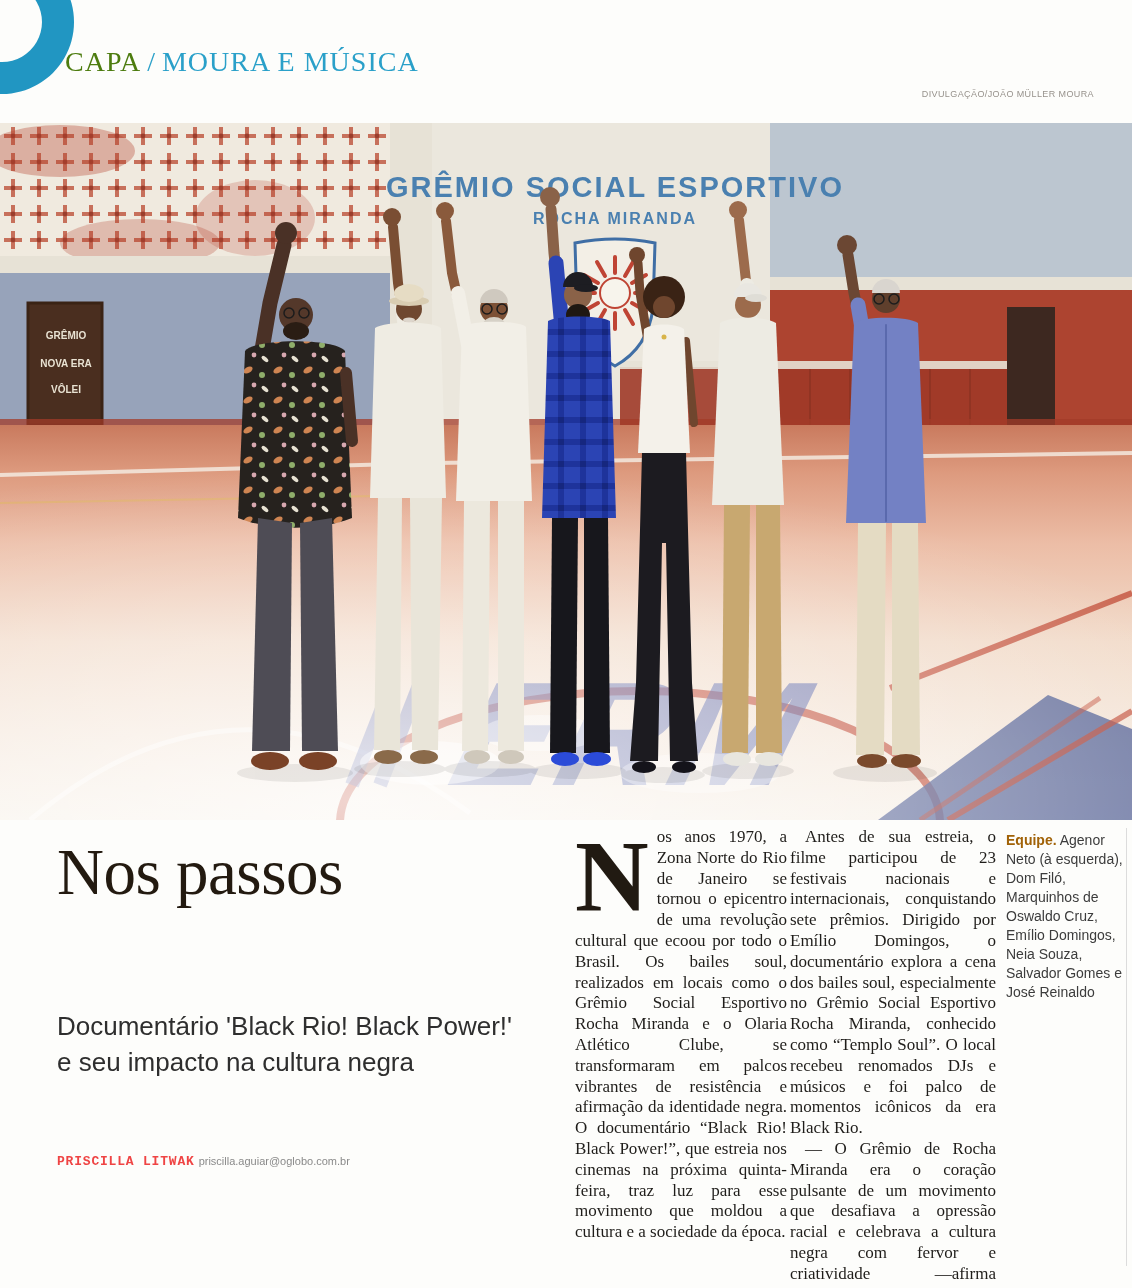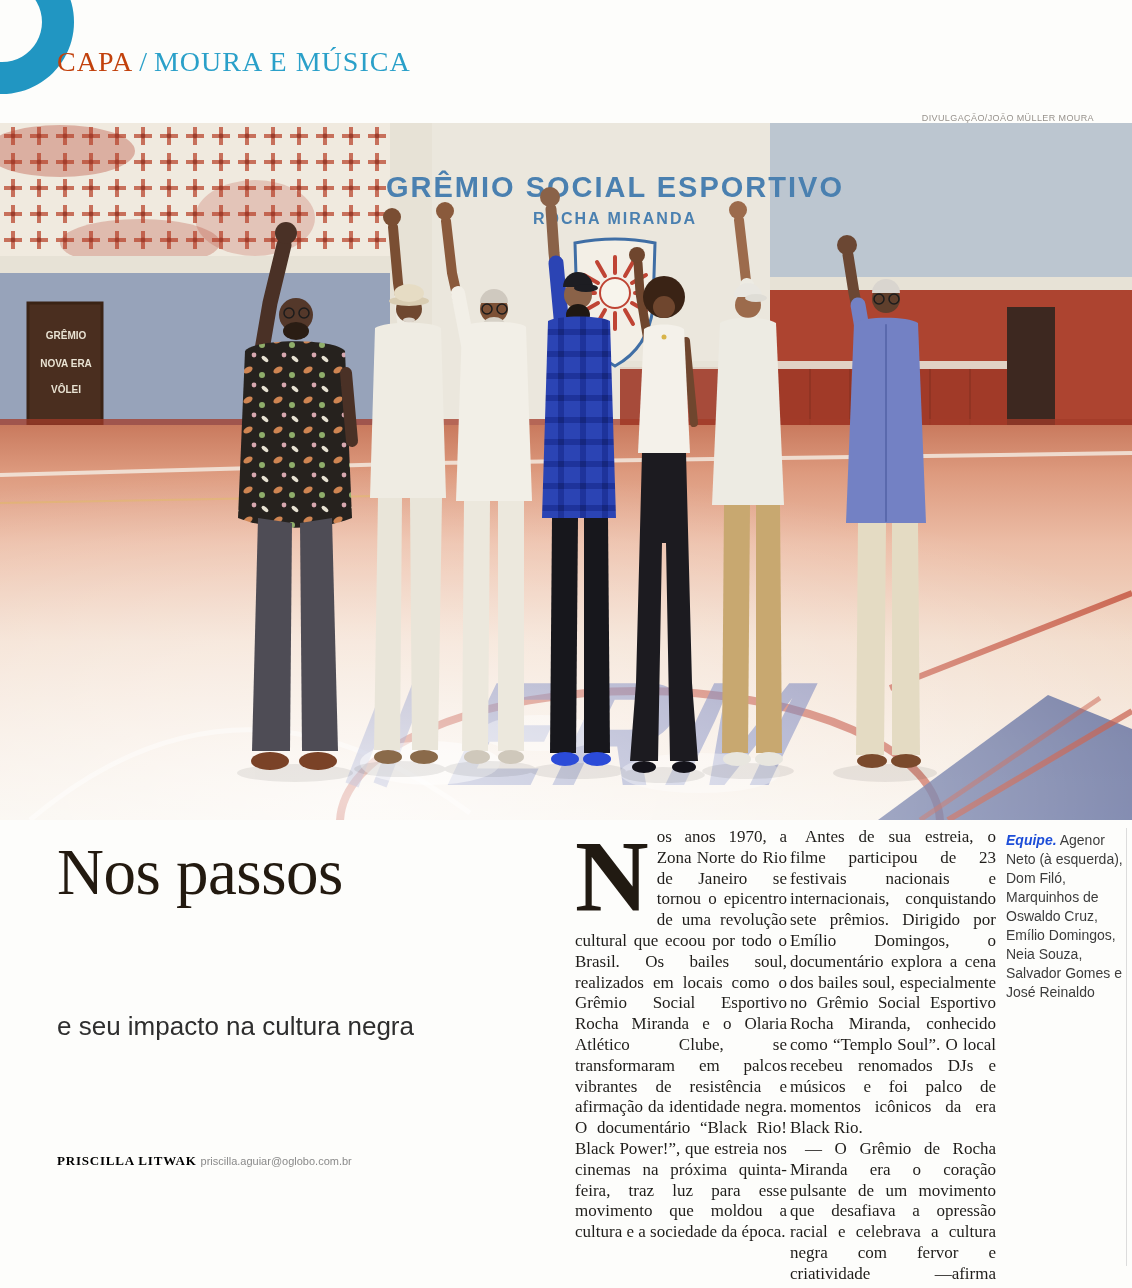--- a/index.html
+++ b/index.html
@@ -1,43 +1,43 @@
 <!DOCTYPE html>
 <html><head>
 <meta charset="utf-8">
 <style>
   html,body{margin:0;padding:0;background:#ffffff;}
   .page{position:relative;width:1132px;height:1288px;background:#fdfdfb;overflow:hidden;
         font-family:"Liberation Serif",serif;}
   .ring{position:absolute;left:0;top:0;}
   .kicker{position:absolute;left:57px;top:46px;font-family:"Liberation Serif",serif;
           font-size:28px;letter-spacing:1px;white-space:nowrap;}
-  .kicker .sec{color:#c2410c;}
+  .kicker .sec{color:#4d7c0f;margin-left:8px;}
   .kicker .sep{color:#2aa0c9;padding:0 6px;}
   .kicker .topic{color:#2aa0c9;}
-  .credit{position:absolute;right:38px;top:113px;font-family:"Liberation Sans",sans-serif;
+  .credit{position:absolute;right:38px;top:89px;font-family:"Liberation Sans",sans-serif;
           font-size:9px;color:#97928c;letter-spacing:.4px;}
   .photo{position:absolute;left:0;top:123px;width:1132px;height:697px;}
   .headline{position:absolute;left:57px;top:834px;font-size:65px;line-height:76px;
             color:#231a10;letter-spacing:-.5px;}
   .deck{position:absolute;left:57px;top:1008px;font-family:"Liberation Sans",sans-serif;
         font-size:26px;line-height:36px;color:#2e2e2e;}
   .byline{position:absolute;left:57px;top:1151px;white-space:nowrap;}
-  .byline .name{font-family:Liberation Serif, serif;font-weight:700;font-size:13px;
-                letter-spacing:.8px;color:#000000;}
+  .byline .name{font-family:Liberation Mono, monospace;font-weight:700;font-size:13px;
+                letter-spacing:.8px;color:#ef4444;}
   .byline .mail{font-family:"Liberation Sans",sans-serif;font-size:11px;color:#8a8a8a;}
   .col{position:absolute;top:827px;}
   .col1{left:575px;width:212px;}
   .col2{left:790px;width:206px;}
   .col p{margin:0;font-size:17px;line-height:20.8px;color:#1f1d1a;text-align:justify;}
   .col p.ind{text-indent:15px;}
   .drop{float:left;font-weight:700;font-size:102px;line-height:86px;margin:7px 8px 0 0;color:#211a12;}
   .sidecap{position:absolute;left:1006px;top:831px;width:122px;
            font-family:"Liberation Sans",sans-serif;font-size:14px;line-height:19px;color:#3c3c3c;}
-  .sidecap .cap-title{font-weight:700;color:#1d4ed8;font-style:italic;}
+  .sidecap .cap-title{font-weight:700;color:#a16207;}
   .vrule{position:absolute;left:1126px;top:828px;width:1px;height:438px;background:#dcdcdc;}
 </style>
 </head>
 <body>
 
 <div class="page">
 
   <svg class="ring" width="110" height="110" viewBox="0 0 110 110">
     <path d="M2,22 m0,-72 a72,72 0 1,0 0.01,0 Z M2,22 m0,-40 a40,40 0 1,1 -0.01,0 Z" fill="#2196c2" fill-rule="evenodd"></path>
   </svg>
@@ -286,20 +286,21 @@
         <ellipse cx="906" cy="638" rx="15" ry="7" fill="#7a4a2c"></ellipse>
       </g>
     </g>
   </svg>
 
   <div class="headline">
     <div>Nos passos</div>
   </div>
 
   <div class="deck">
+    <div>Documentário 'Black Rio! Black Power!'</div>
     <div>e seu impacto na cultura negra</div>
   </div>
 
   <div class="byline">
     <span class="name">PRISCILLA LITWAK</span>
     <span class="mail">priscilla.aguiar@oglobo.com.br</span>
   </div>
 
   <div class="col col1">
     <p><span class="drop">N</span><span>os anos 1970, a Zona Norte do Rio de Janeiro se tornou o epicentro de uma revolução cultural que ecoou por todo o Brasil. Os bailes soul, realizados em locais como o Grêmio Social Esportivo Rocha Miranda e o Olaria Atlético Clube, se transformaram em palcos vibrantes de resistência e afirmação da identidade negra. O documentário “Black Rio! Black Power!”, que estreia nos cinemas na próxima quinta-feira, traz luz para esse movimento que moldou a cultura e a sociedade da época.</span></p>

